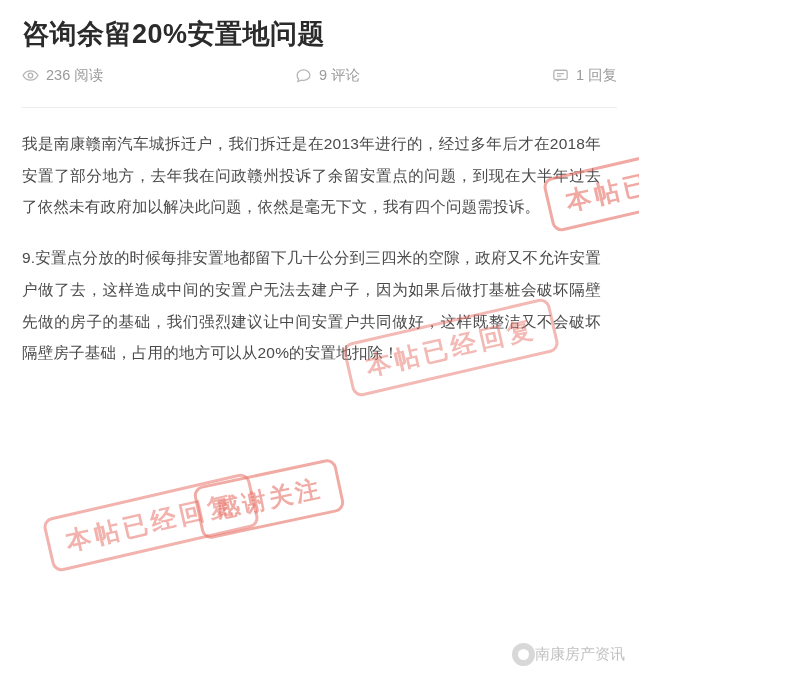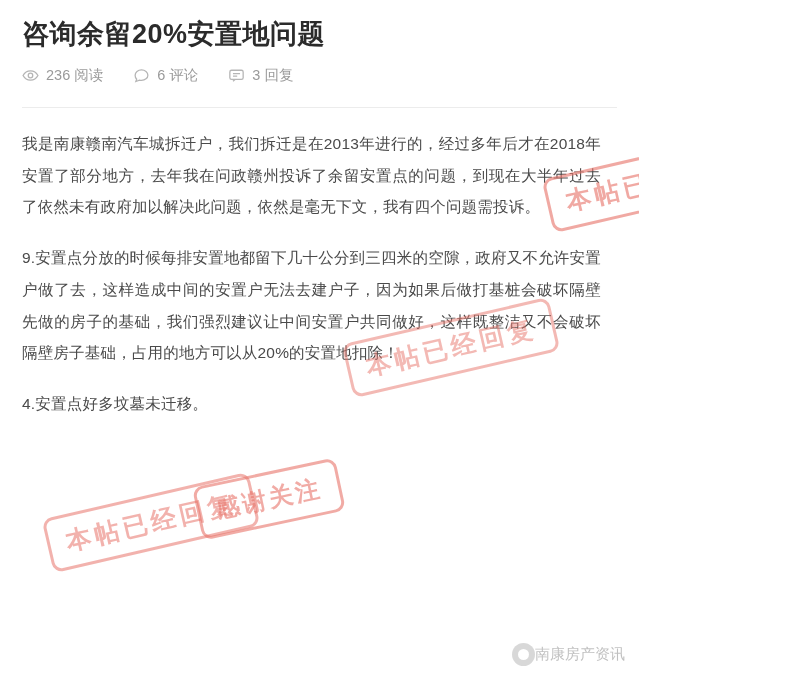--- a/index.html
+++ b/index.html
@@ -31,20 +31,21 @@
     line-height: 1.25;
     margin: 0 0 14px 0;
   }
   .meta {
     display: flex;
     align-items: center;
     gap: 30px;
     color: #9a9a9a;
     font-size: 14.5px;
     margin-bottom: 22px;
+    justify-content: space-between;
   }
   .meta-item {
     display: flex;
     align-items: center;
     gap: 7px;
   }
   .meta-item .ico {
     display: inline-block;
     width: 17px;
     height: 17px;
@@ -151,40 +152,39 @@
         </svg>
       </span>
       <span>236 阅读</span>
     </div>
     <div class="meta-item">
       <span class="ico">
         <svg width="17" height="17" viewBox="0 0 24 24" fill="none" stroke="#b5b5b5" stroke-width="1.8">
           <path d="M21 11.5c0 4.1-4 7.4-9 7.4-1 0-2-.13-2.9-.38L4 20.5l1.2-3.3C3.8 15.8 3 13.75 3 11.5 3 7.4 7 4.1 12 4.1s9 3.3 9 7.4z"></path>
         </svg>
       </span>
-      <span>6 评论</span>
+      <span>9 评论</span>
     </div>
     <div class="meta-item">
       <span class="ico">
         <svg width="17" height="17" viewBox="0 0 24 24" fill="none" stroke="#b5b5b5" stroke-width="1.8">
           <rect x="2.6" y="4.6" width="18.8" height="13" rx="2.4"></rect>
           <path d="M7 20.2l3-2.6"></path>
           <path d="M7 9.5h10M7 13h6"></path>
         </svg>
       </span>
-      <span>3 回复</span>
+      <span>1 回复</span>
     </div>
   </div>
 
   <div class="divider"></div>
 
   <div class="body-text">
     <p>我是南康赣南汽车城拆迁户，我们拆迁是在2013年进行的，经过多年后才在2018年安置了部分地方，去年我在问政赣州投诉了余留安置点的问题，到现在大半年过去了依然未有政府加以解决此问题，依然是毫无下文，我有四个问题需投诉。</p>
     <p>9.安置点分放的时候每排安置地都留下几十公分到三四米的空隙，政府又不允许安置户做了去，这样造成中间的安置户无法去建户子，因为如果后做打基桩会破坏隔壁先做的房子的基础，我们强烈建议让中间安置户共同做好，这样既整洁又不会破坏隔壁房子基础，占用的地方可以从20%的安置地扣除！</p>
-    <p>4.安置点好多坟墓未迁移。</p>
   </div>
 
   <div class="stamp stamp-1">本帖已经回复</div>
   <div class="stamp stamp-2">本帖已经回复</div>
   <div class="stamp stamp-3">本帖已经回复</div>
   <div class="stamp stamp-4">感谢关注</div>
 
   <div class="watermark">
     <span class="wm-logo"></span>
     <span>南康房产资讯</span>

